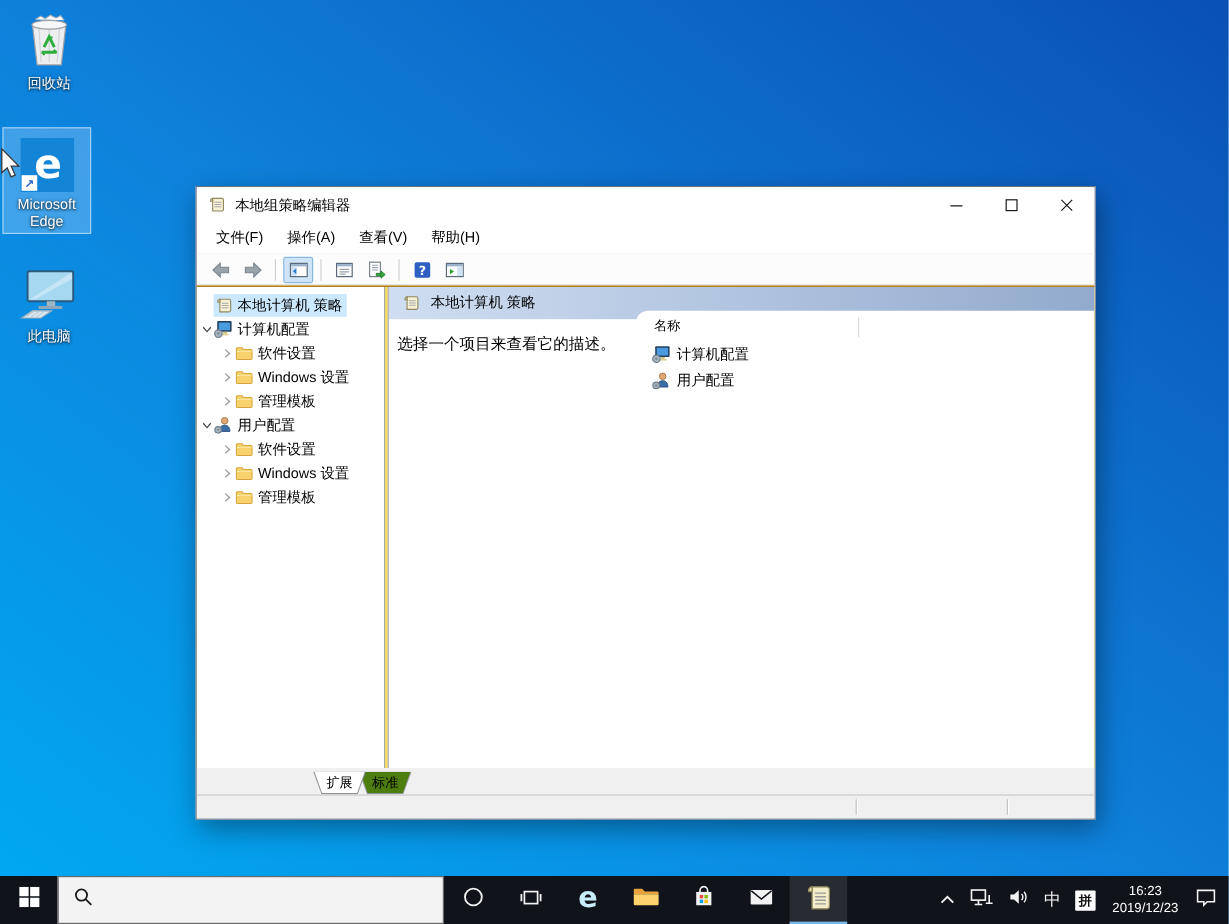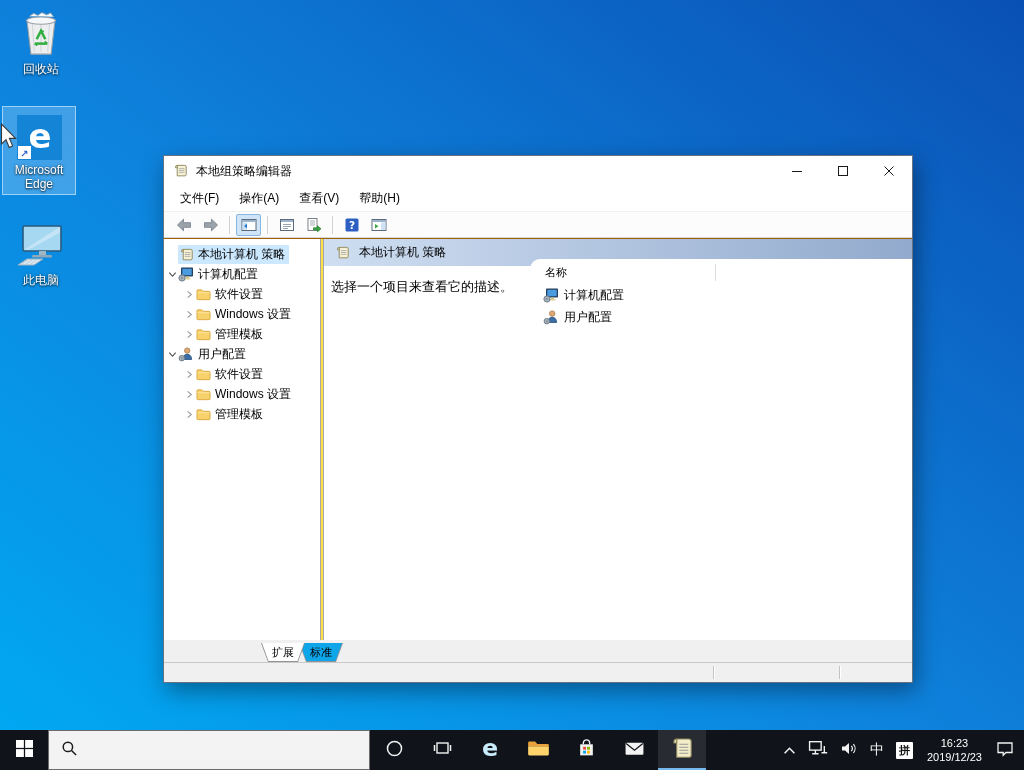--- a/index.html
+++ b/index.html
@@ -60,21 +60,21 @@
   .items-panel{position:absolute;left:206px;top:20px;right:0;bottom:0;background:#fff;border-top-left-radius:10px}
   .col-header{height:25px;line-height:26px;padding-left:15px;font-size:11px}
   .col-divider{position:absolute;left:185px;top:5px;width:1px;height:17px;background:#dcdcdc}
   .result-row{height:22px;display:flex;align-items:center;gap:5px;padding-left:13px;font-size:12px}
 
   .tabstrip{height:22px;background:#f0f0f0;display:flex;align-items:flex-end;padding-left:97px;flex:none}
   .tab{position:relative;height:19px;min-width:44px;margin-right:-6px;
     clip-path:polygon(0 0,100% 0,calc(100% - 7px) 100%,7px 100%);background:#909498}
   .tab .fill{position:absolute;inset:0 1px 1px 1px;
     clip-path:polygon(0 0,100% 0,calc(100% - 6.5px) 100%,6.5px 100%);
-    background:#0ea5e9;display:flex;align-items:center;justify-content:center;font-size:11px}
+    background:#4d7c0f;display:flex;align-items:center;justify-content:center;font-size:11px}
   .tab.active{z-index:2}
   .tab.active .fill{background:#fff}
   .statusbar{height:20px;background:#f0f0f0;border-top:1px solid #c9c9c9;position:relative;flex:none}
   .sb-div{position:absolute;top:3px;bottom:3px;width:1px;background:#c3c3c3;box-shadow:1px 0 0 #fff}
   .sb-div.d1{left:549px}.sb-div.d2{left:675px}
 
   
   .taskbar{position:absolute;left:0;bottom:0;width:1024px;height:40px;background:var(--taskbar-bg);display:flex;align-items:stretch;z-index:40}
   .tb-item{width:48px;display:flex;align-items:center;justify-content:center;flex:none}
   .search{width:322px;flex:none;background:#f3f3f3;border:1px solid #6b6b6b;display:flex;align-items:center;gap:10px;padding:0 12px}

